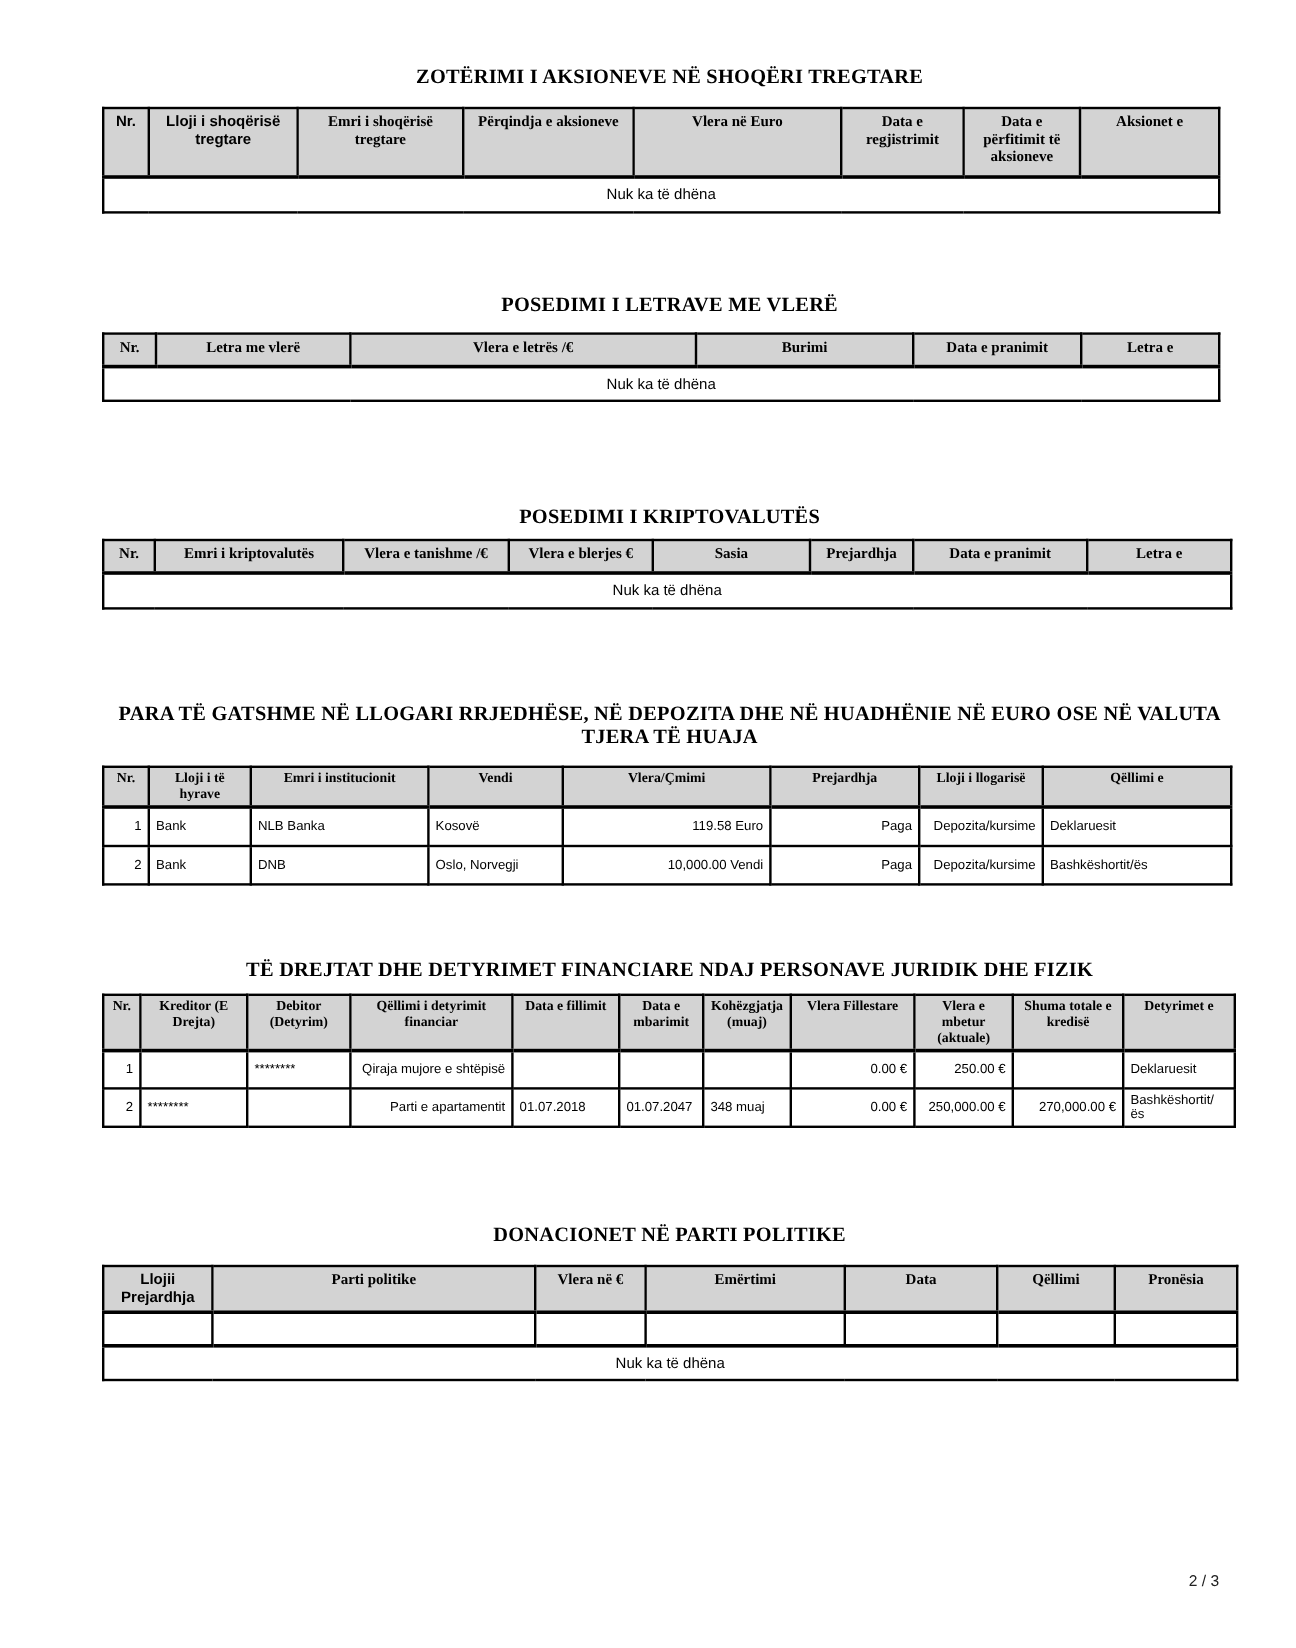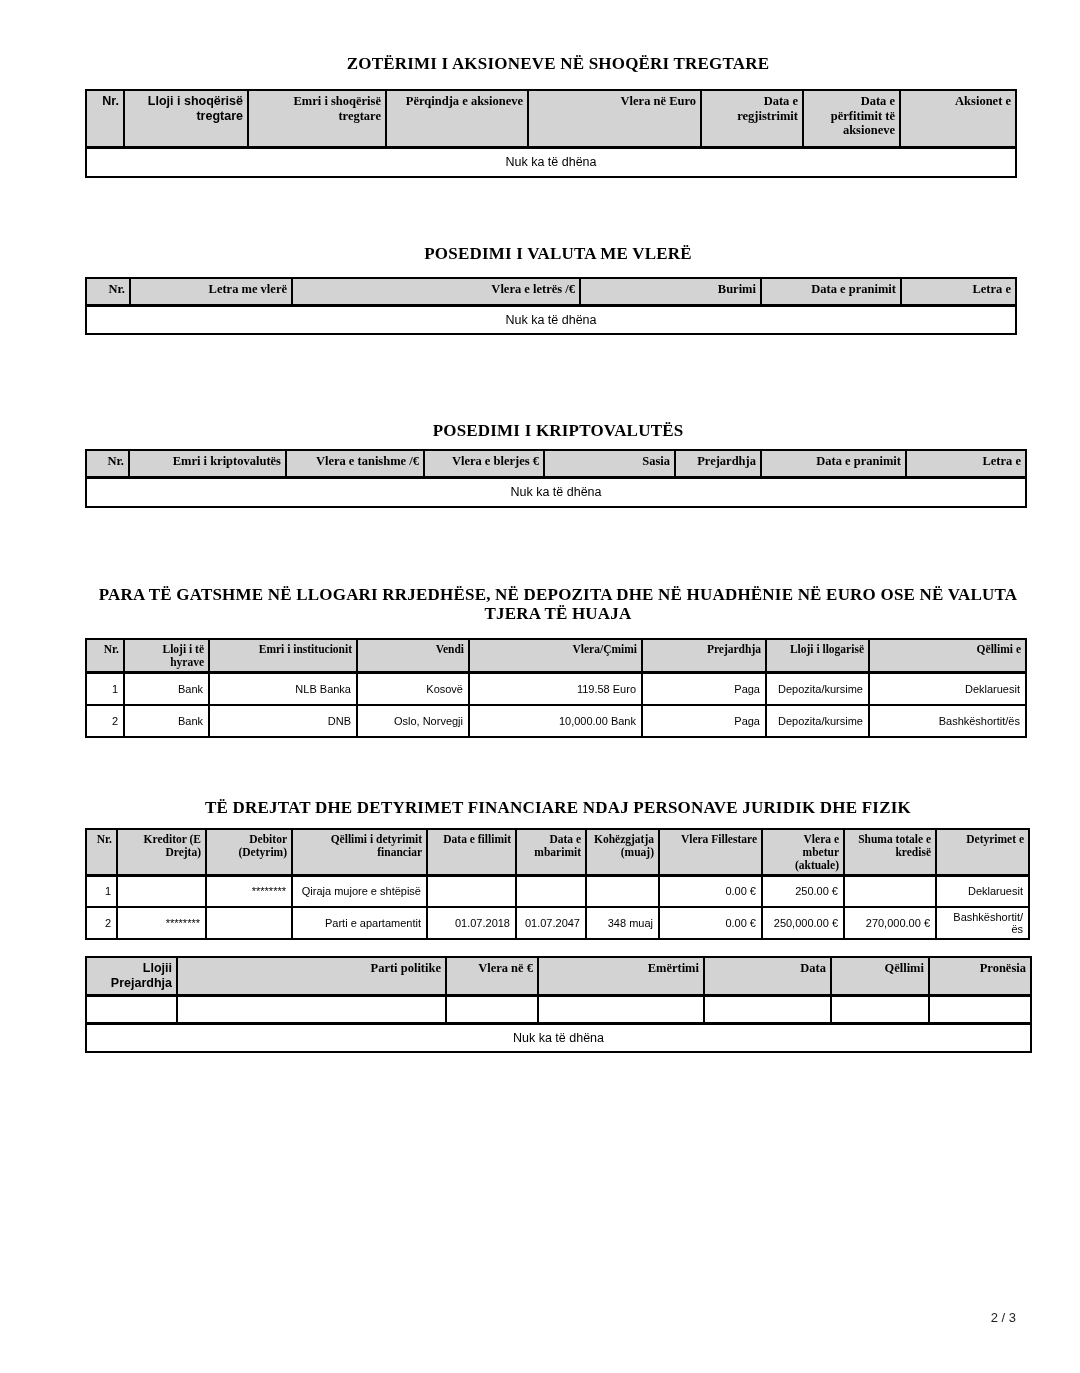--- a/index.html
+++ b/index.html
@@ -7,30 +7,30 @@
   body { width:1080px; height:1373px; overflow:hidden; font-family:"Liberation Serif", serif; color:#000; }
   .page { position:relative; width:1080px; height:1373px; padding-top:54px; }
   .content { margin-left:85px; width:946px; }
 
   .sec-title { font-family:"Liberation Serif", serif; font-weight:bold; font-size:17px; line-height:19px; text-align:center; letter-spacing:.2px; }
 
   table { border-collapse:collapse; table-layout:fixed; }
   th, td { border:2px solid #000; overflow:hidden; }
   thead th {
     background:#d3d3d3; font-family:"Liberation Serif", serif; font-weight:bold;
-    font-size:12.5px; line-height:14.5px; text-align:right; vertical-align:top;
+    font-size:12.5px; line-height:14.5px; text-align:center; vertical-align:top;
     padding:3px 4px 2px 4px; border-bottom:3px solid #000;
   }
   th.sans-head { font-family:"Liberation Sans", sans-serif; font-size:12.5px; }
   .small-head thead th { font-size:11.5px; line-height:13px; }
 
   td.no-data { font-family:"Liberation Sans", sans-serif; font-size:12.5px; text-align:center; vertical-align:middle;margin-left:36px; }
   td.cell { font-family:"Liberation Sans", sans-serif; font-size:11px; vertical-align:middle; padding:2px 5px; }
   td.r { text-align:right; }
-  td.l { text-align:right; }
+  td.l { text-align:left; }
 
   .t1 { width:930px; margin-top:16px; }
   .t1 thead tr { height:57px; }
   .t1 tbody tr { height:30px; }
 
   .title-2 { margin-top:66px; }
   .t2 { width:930px; margin-top:14px; }
   .t2 thead tr { height:27px; }
   .t2 tbody tr { height:29px; }
 
@@ -91,21 +91,21 @@
           <th>Aksionet e</th>
         </tr>
       </thead>
       <tbody>
         <tr>
           <td class="no-data" colspan="8">Nuk ka të dhëna</td>
         </tr>
       </tbody>
     </table>
 
-    <div class="sec-title title-2">POSEDIMI I VALUTA ME VLERË</div>
+    <div class="sec-title title-2">POSEDIMI I LETRAVE ME VLERË</div>
     <table class="t2">
       <colgroup>
         <col style="width:44px">
           <col style="width:162px">
           <col style="width:288px">
         <col style="width:181px">
           <col style="width:140px">
           <col style="width:115px">
       </colgroup>
       <thead>
@@ -189,21 +189,21 @@
           <td class="cell r">119.58 Euro</td>
           <td class="cell r">Paga</td>
           <td class="cell r">Depozita/kursime</td>
           <td class="cell l">Deklaruesit</td>
         </tr>
         <tr>
           <td class="cell r">2</td>
           <td class="cell l">Bank</td>
           <td class="cell l">DNB</td>
           <td class="cell l">Oslo, Norvegji</td>
-          <td class="cell r">10,000.00 Bank</td>
+          <td class="cell r">10,000.00 Vendi</td>
           <td class="cell r">Paga</td>
           <td class="cell r">Depozita/kursime</td>
           <td class="cell l">Bashkëshortit/ës</td>
         </tr>
       </tbody>
     </table>
 
     <div class="sec-title title-5">TË DREJTAT DHE DETYRIMET FINANCIARE NDAJ PERSONAVE JURIDIK DHE FIZIK</div>
     <table class="t5 small-head">
       <colgroup>
@@ -257,20 +257,21 @@
           <td class="cell l">01.07.2047</td>
           <td class="cell l">348 muaj</td>
           <td class="cell r">0.00 €</td>
           <td class="cell r">250,000.00 €</td>
           <td class="cell r">270,000.00 €</td>
           <td class="cell l">Bashkëshortit/ës</td>
         </tr>
       </tbody>
     </table>
 
+    <div class="sec-title title-6">DONACIONET NË PARTI POLITIKE</div>
     <table class="t6">
       <colgroup>
         <col style="width:91px">
           <col style="width:269px">
           <col style="width:92px">
           <col style="width:166px">
         <col style="width:127px">
           <col style="width:98px">
           <col style="width:102px">
       </colgroup>

